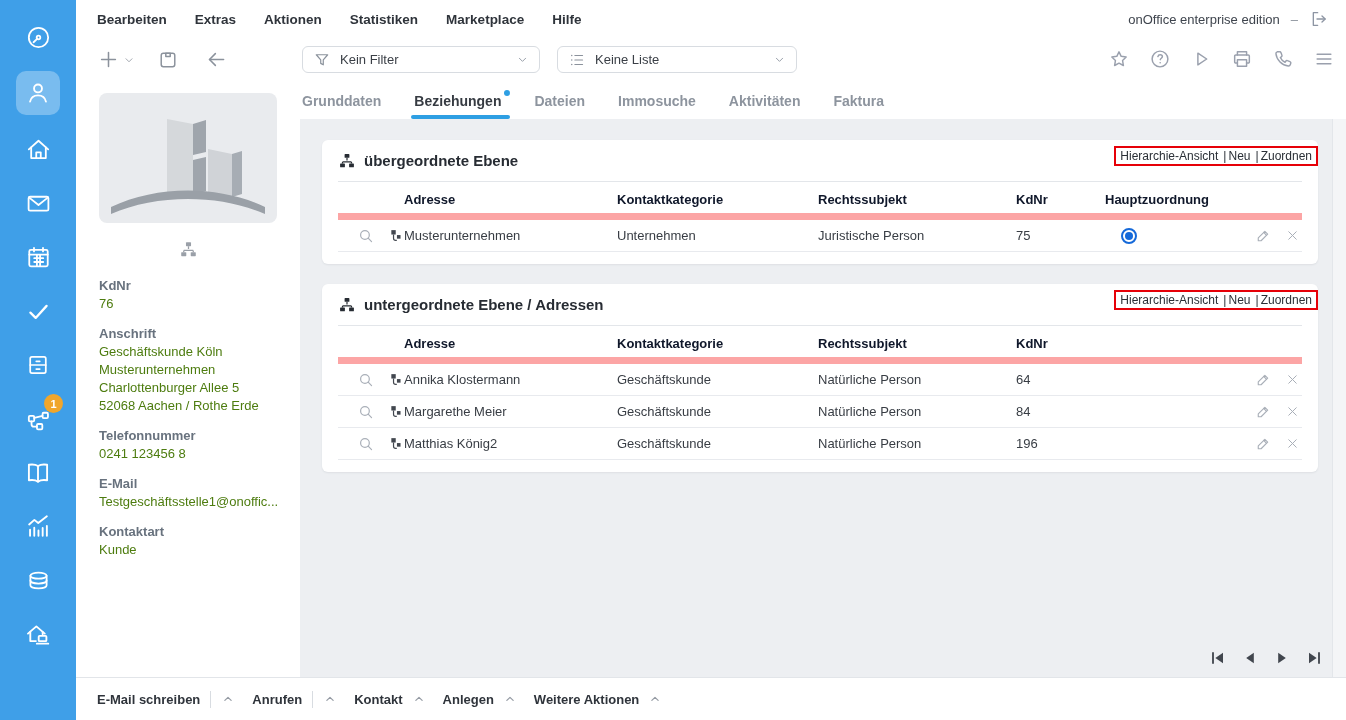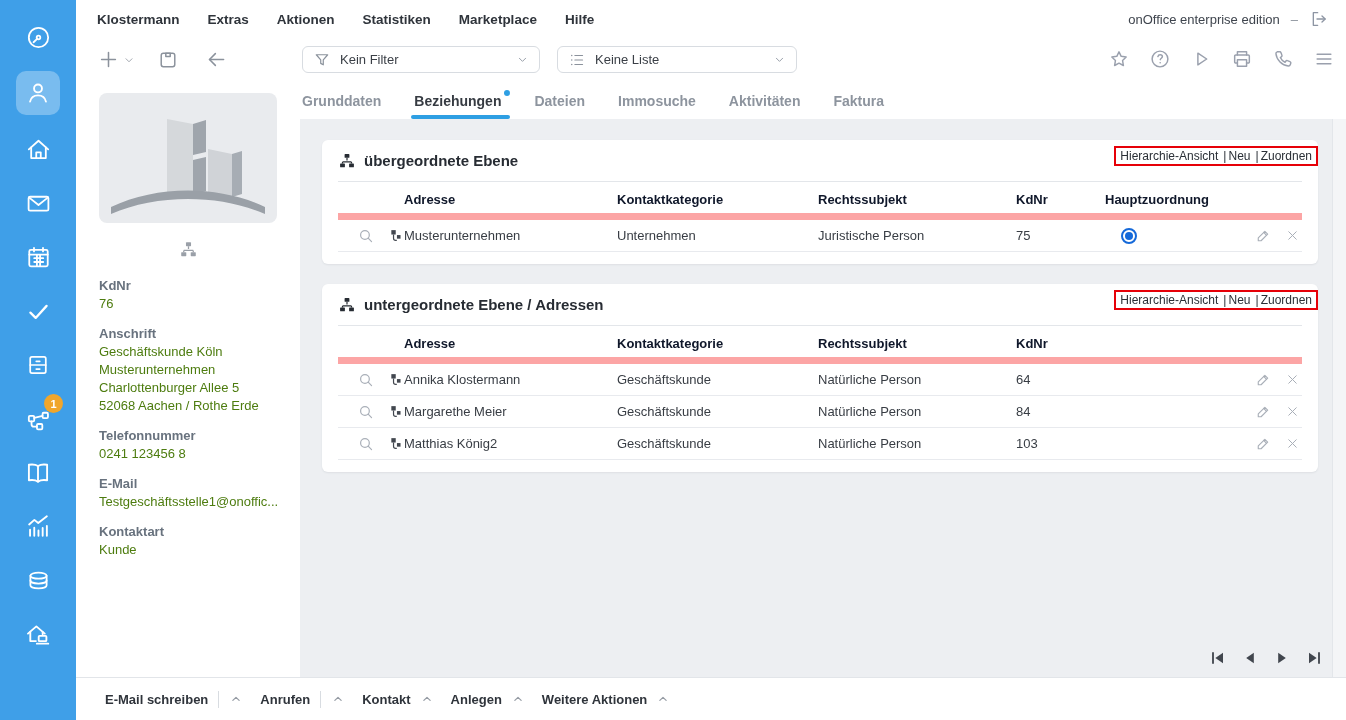--- a/index.html
+++ b/index.html
@@ -76,21 +76,21 @@
   .cell-main { padding-left:16px; }
   .cell-actions { display:flex; align-items:center; justify-content:flex-end; gap:13px; color:#a9afb8; padding-right:2px; }
   .cell-actions span { cursor:pointer; }
   .radio { width:16px; height:16px; border-radius:50%; border:2px solid #1569d9; display:flex; align-items:center; justify-content:center; cursor:pointer; }
   .radio .dot { width:8px; height:8px; border-radius:50%; background:#1569d9; }
 
   .pagination { position:absolute; right:22px; bottom:9px; display:flex; align-items:center; gap:12px; color:#41464e; }
   .pagination span { cursor:pointer; }
 
   
-  .actionbar { position:absolute; left:76px; right:0; bottom:0; height:43px; background:#fff; border-top:1px solid #e2e5e9; display:flex; align-items:center; padding-left:29px; }
+  .actionbar { position:absolute; left:76px; right:0; bottom:0; height:43px; background:#fff; border-top:1px solid #e2e5e9; display:flex; align-items:center; padding-left:21px; }
   .ab-item { display:flex; align-items:center; margin-right:17px; }
   .ab-label { font-weight:bold; color:#2f343b; cursor:pointer; }
   .ab-divider { width:1px; height:17px; background:#d8dce1; margin:0 10px; }
   .ab-chev { color:#949aa3; cursor:pointer; margin-left:9px; display:flex; }
   .ab-item.split .ab-chev { margin-left:0; }
 </style>
 </head>
 <body>
 
 <div id="app">
@@ -200,21 +200,21 @@
             <path d="M5.4 9.2v8h4.8"></path>
             <path d="M16 9.4v2"></path>
             <rect x="12.6" y="12.8" width="6.6" height="4.4" rx="0.8"></rect>
             <path d="M11 19.4h9.8"></path>
           </svg>
         </span>
     </div>
   </nav>
 
   <header class="menubar">
-    <span class="menu-item">Klostermann</span>
+    <span class="menu-item">Bearbeiten</span>
     <span class="menu-item">Extras</span>
     <span class="menu-item">Aktionen</span>
     <span class="menu-item">Statistiken</span>
     <span class="menu-item">Marketplace</span>
     <span class="menu-item">Hilfe</span>
     <span class="brand-zone">
       <span class="brand">onOffice enterprise edition</span>
       <span class="brand-dash">–</span>
       <span class="logout">
           <svg class="ic" width="20" height="20" viewBox="0 0 24 24">
@@ -568,21 +568,21 @@
                 <svg width="16" height="16" viewBox="0 0 24 24">
                   <rect x="5" y="3.2" width="6.6" height="6.6" fill="currentColor"></rect>
                   <rect x="13.4" y="10.6" width="5.4" height="5.4" fill="currentColor"></rect>
                   <path d="M8.3 9.8v5.6c0 2 1.3 3.2 3.3 3.2h1.6" fill="none" stroke="currentColor" stroke-width="1.8"></path>
                 </svg>
               </span>
           </span>
           <span>Matthias König2</span>
           <span>Geschäftskunde</span>
           <span>Natürliche Person</span>
-          <span class="cell-kdnr">103</span>
+          <span class="cell-kdnr">196</span>
           <span></span>
           <span class="cell-actions">
             <span>
                 <svg class="ic" width="17" height="17" viewBox="0 0 24 24">
                   <path d="M13.9 6.1l4 4L8.6 19.4H4.6v-4z"></path>
                   <path d="M12.3 7.7l4 4"></path>
                 </svg>
               </span>
             <span>
                 <svg class="ic" width="15" height="15" viewBox="0 0 24 24">

